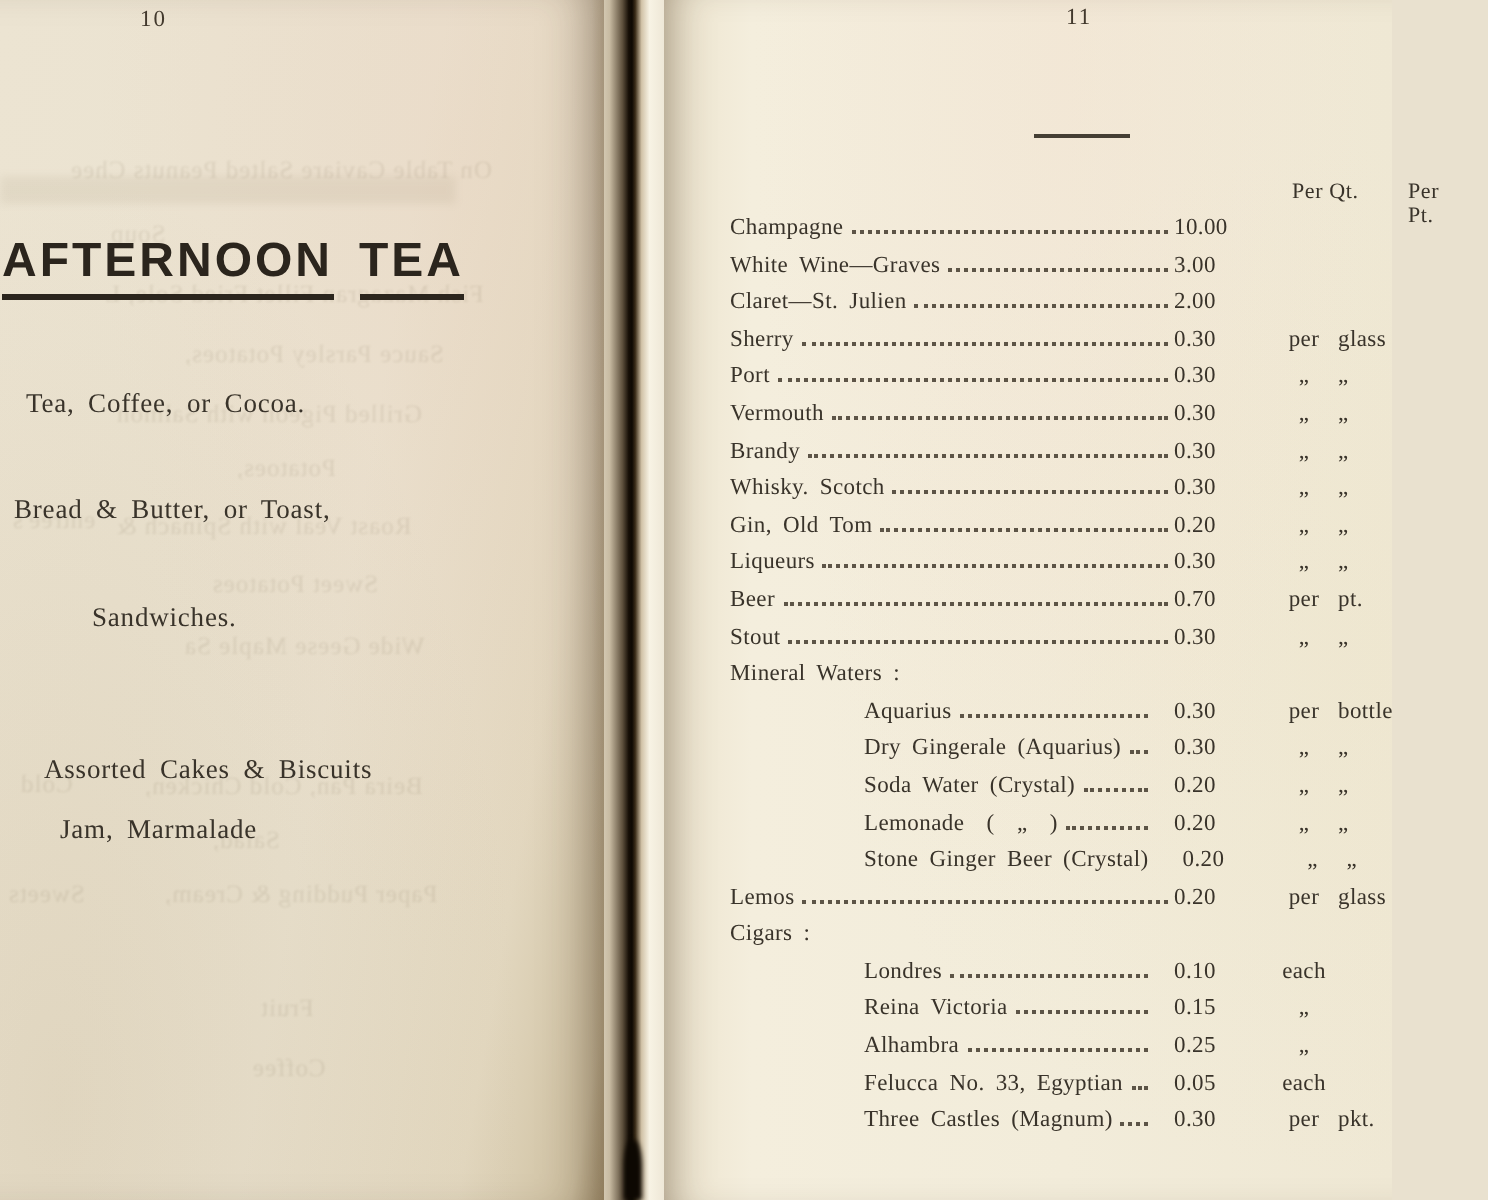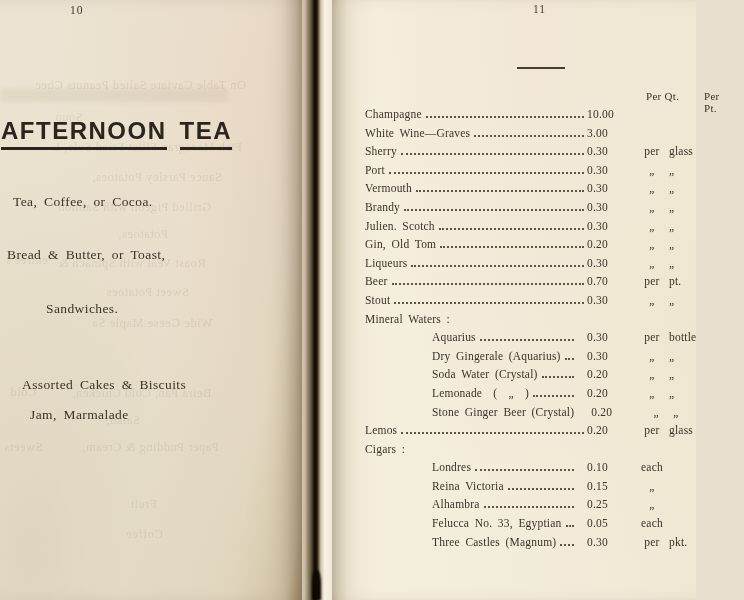--- a/index.html
+++ b/index.html
@@ -144,20 +144,27 @@
           <span class="unit u2"></span>
         </div>
         <div class="wrow">
           <span class="wlabel">White Wine—Graves</span>
           <span class="dots"></span>
           <span class="price">3.00</span>
           <span class="unit u1"></span>
           <span class="unit u2"></span>
         </div>
         <div class="wrow">
+          <span class="wlabel">Claret—St. Julien</span>
+          <span class="dots"></span>
+          <span class="price">2.00</span>
+          <span class="unit u1"></span>
+          <span class="unit u2"></span>
+        </div>
+        <div class="wrow">
           <span class="wlabel">Sherry</span>
           <span class="dots"></span>
           <span class="price">0.30</span>
           <span class="unit u1">per</span>
           <span class="unit u2">glass</span>
         </div>
         <div class="wrow">
           <span class="wlabel">Port</span>
           <span class="dots"></span>
           <span class="price">0.30</span>
@@ -172,21 +179,21 @@
           <span class="unit u2">„</span>
         </div>
         <div class="wrow">
           <span class="wlabel">Brandy</span>
           <span class="dots"></span>
           <span class="price">0.30</span>
           <span class="unit u1">„</span>
           <span class="unit u2">„</span>
         </div>
         <div class="wrow">
-          <span class="wlabel">Julien. Scotch</span>
+          <span class="wlabel">Whisky. Scotch</span>
           <span class="dots"></span>
           <span class="price">0.30</span>
           <span class="unit u1">„</span>
           <span class="unit u2">„</span>
         </div>
         <div class="wrow">
           <span class="wlabel">Gin, Old Tom</span>
           <span class="dots"></span>
           <span class="price">0.20</span>
           <span class="unit u1">„</span>

